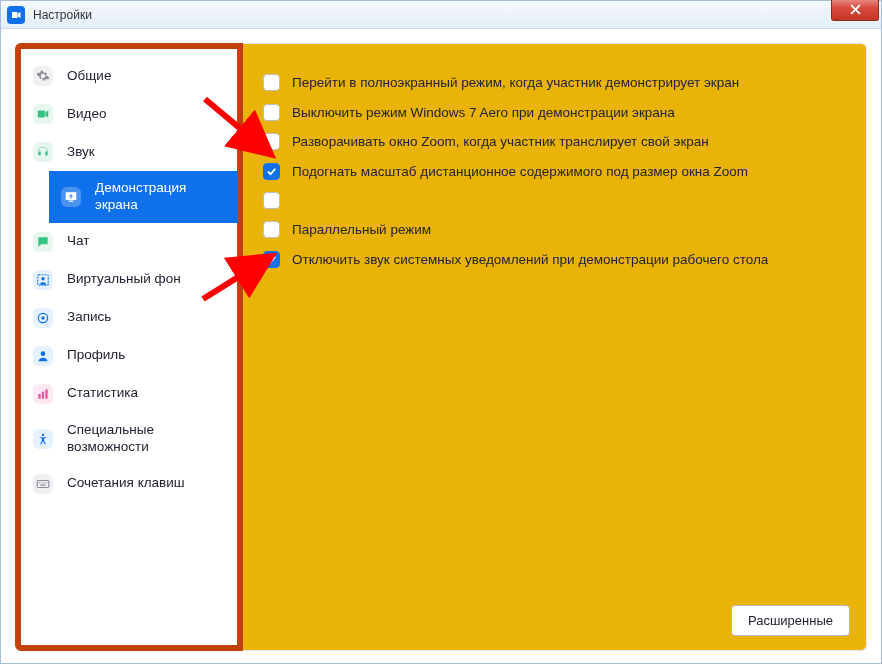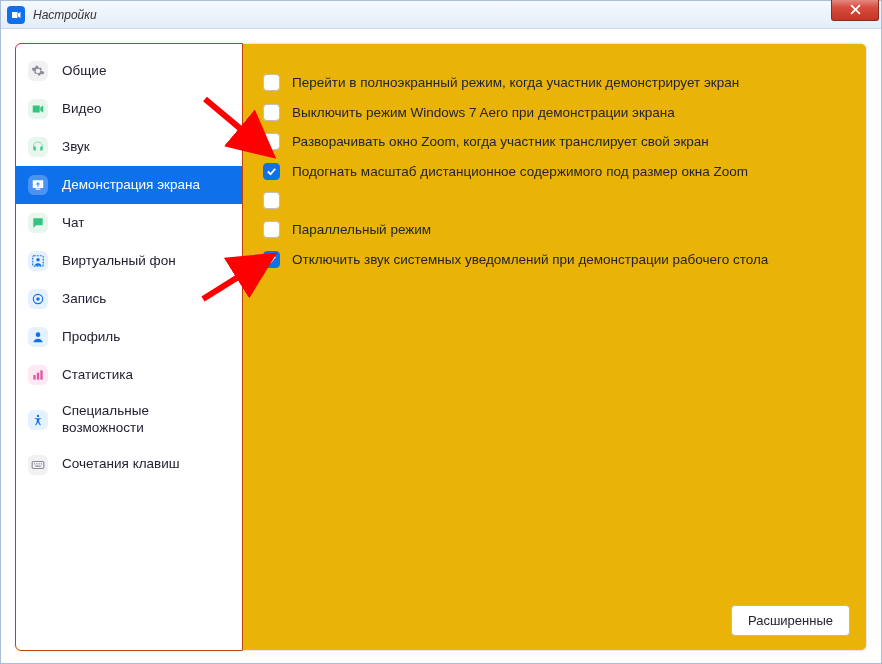--- a/index.html
+++ b/index.html
@@ -34,21 +34,20 @@
       border-radius: 4px;
       display: flex;
       align-items: center;
       justify-content: center;
       margin-right: 8px;
     }
     .titlebar-icon svg { width: 12px; height: 12px; }
     .titlebar-text {
       font-size: 12px;
       color: #333;
-      font-style: italic;
     }
     .titlebar-close {
       position: absolute;
       right: 2px;
       top: -2px;
       width: 48px;
       height: 22px;
       background: linear-gradient(to bottom, #e6908a, #d74d3f 40%, #c43524);
       border: 1px solid #8b2c20;
       border-top: none;
@@ -63,21 +62,21 @@
     .titlebar-close svg { width: 11px; height: 11px; }
     .body {
       flex: 1;
       display: flex;
       padding: 14px 14px 12px 14px;
       background: #fff;
       position: relative;
     }
     .sidebar {
       width: 228px;
-      border: 1px solid #c2410c;
+      border: 6px solid #c2410c;
       border-radius: 6px 0 0 6px;
       box-shadow: 0 0 4px rgba(0,0,0,0.05);
       padding-top: 8px;
       background: #fff;
     }
     .content {
       flex: 1;
       border: 1px solid #e8e8e8;
       border-left: none;
       border-radius: 0 6px 6px 0;
@@ -92,20 +91,21 @@
       display: flex;
       align-items: center;
       padding: 9px 12px;
       cursor: pointer;
       color: #232333;
       font-size: 13.5px;
     }
     .nav-item.active {
       background: #0e71eb;
       color: #fff;
+      margin-left: 28px;
     }
     .nav-item.active .nav-icon { background: #fff22; }
     .nav-icon {
       width: 20px;
       height: 20px;
       border-radius: 6px;
       margin-right: 14px;
       display: flex;
       align-items: center;
       justify-content: center;

